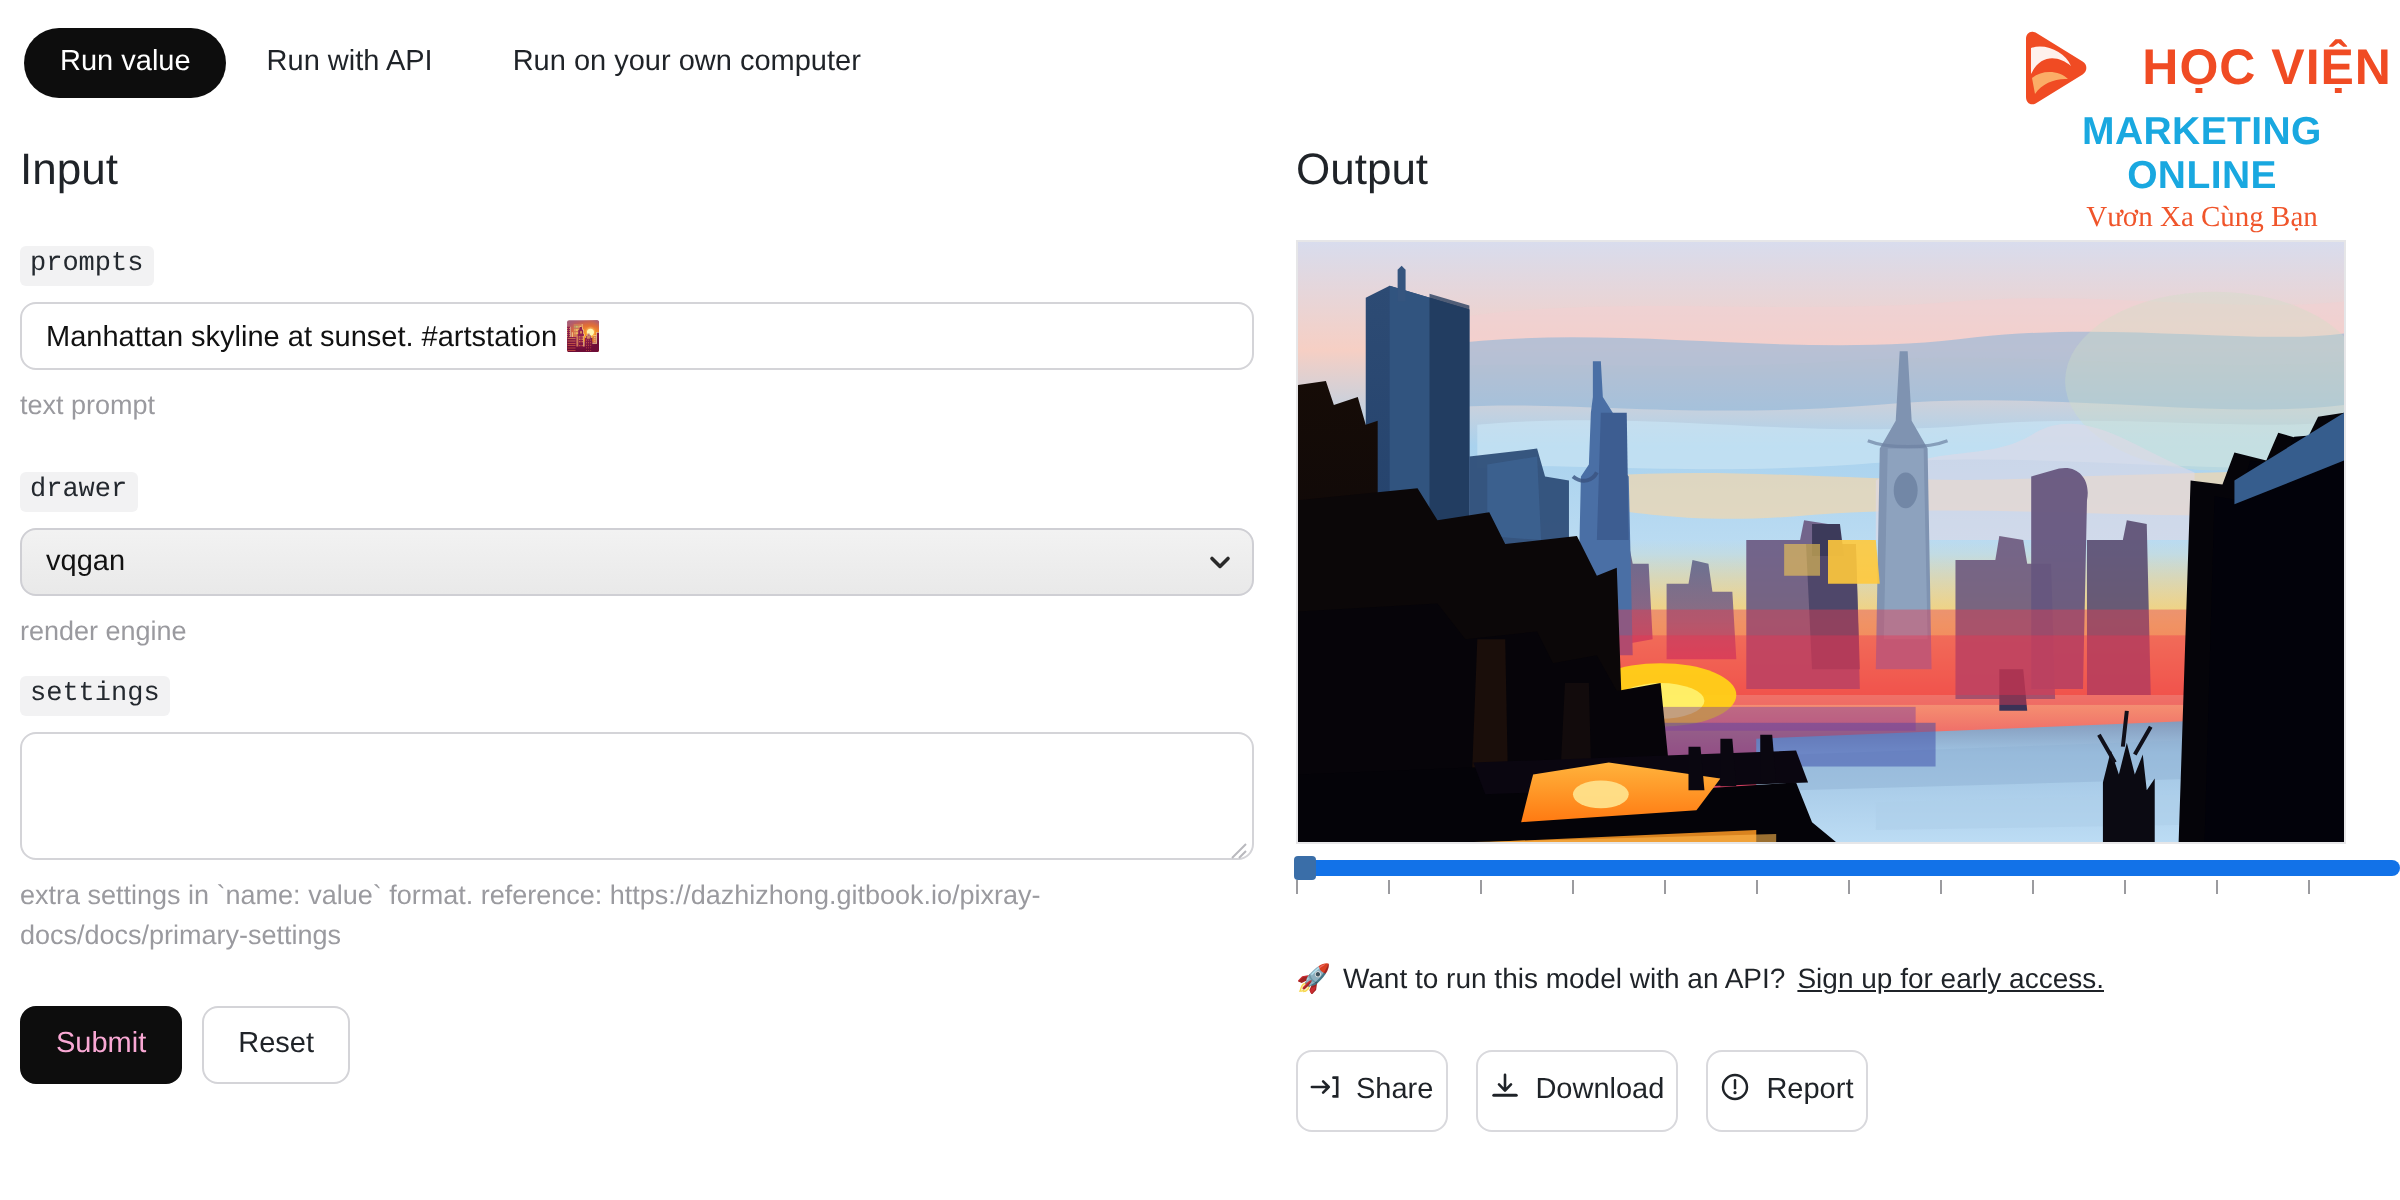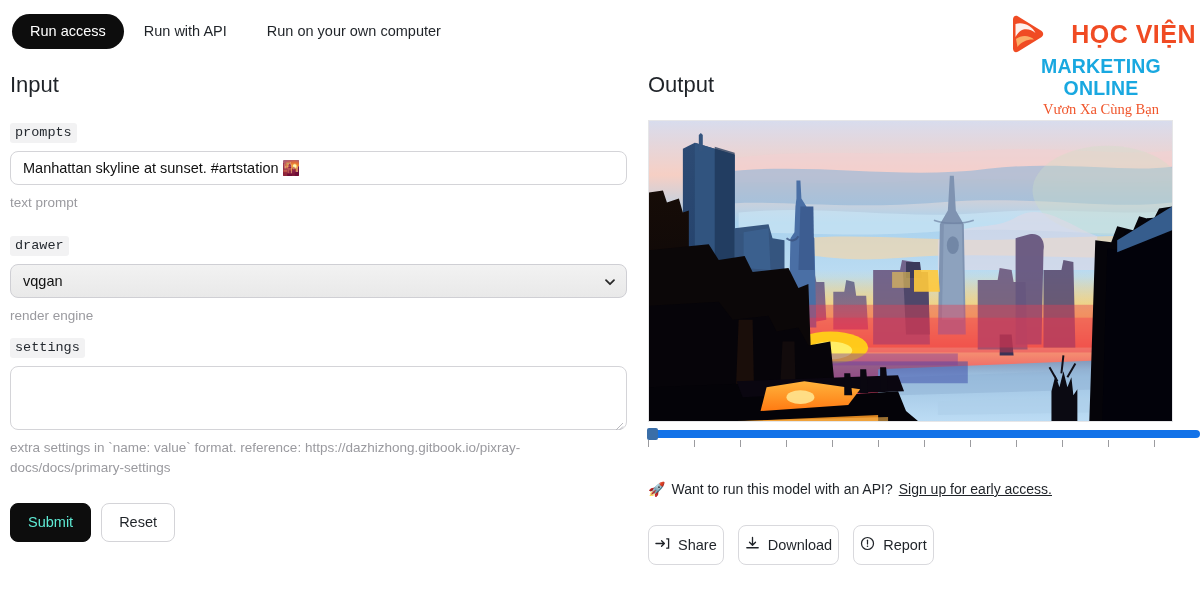--- a/index.html
+++ b/index.html
@@ -133,21 +133,21 @@
 
   .buttons-row { display: flex; gap: 10px; margin-top: 26px; }
   .btn {
     font-size: 14.5px;
     border-radius: 8px;
     padding: 11px 17px;
     cursor: pointer;
     line-height: 1;
     font-family: "Liberation Sans", sans-serif;
   }
-  .btn-dark { background: #0d0d0d; color: #5eead4; border: 1px solid #0d0d0d; }
+  .btn-dark { background: #0d0d0d; color: #f9a8d4; border: 1px solid #0d0d0d; }
   .btn-light { background: #fff; color: #1f2328; border: 1px solid #d4d4d8; }
 
   
   .right { position: absolute; left: 648px; top: 120px; width: 525px; }
 
   .outimg-wrap {
     width: 525px; height: 302px;
     border: 1px solid #e6e6e8;
     overflow: hidden;
     position: relative;
@@ -196,21 +196,21 @@
   }
   .obtn svg { width: 15px; height: 15px; flex: 0 0 auto; }
 </style>
 </head>
 <body>
 
 <div class="page">
 
   <div class="tabbar">
     <div class="tab active">
-      <span>Run access</span>
+      <span>Run value</span>
     </div>
     <div class="tab plain">
       <span>Run with API</span>
     </div>
     <div class="tab plain">
       <span>Run on your own computer</span>
     </div>
   </div>
 
   <div class="logo">

